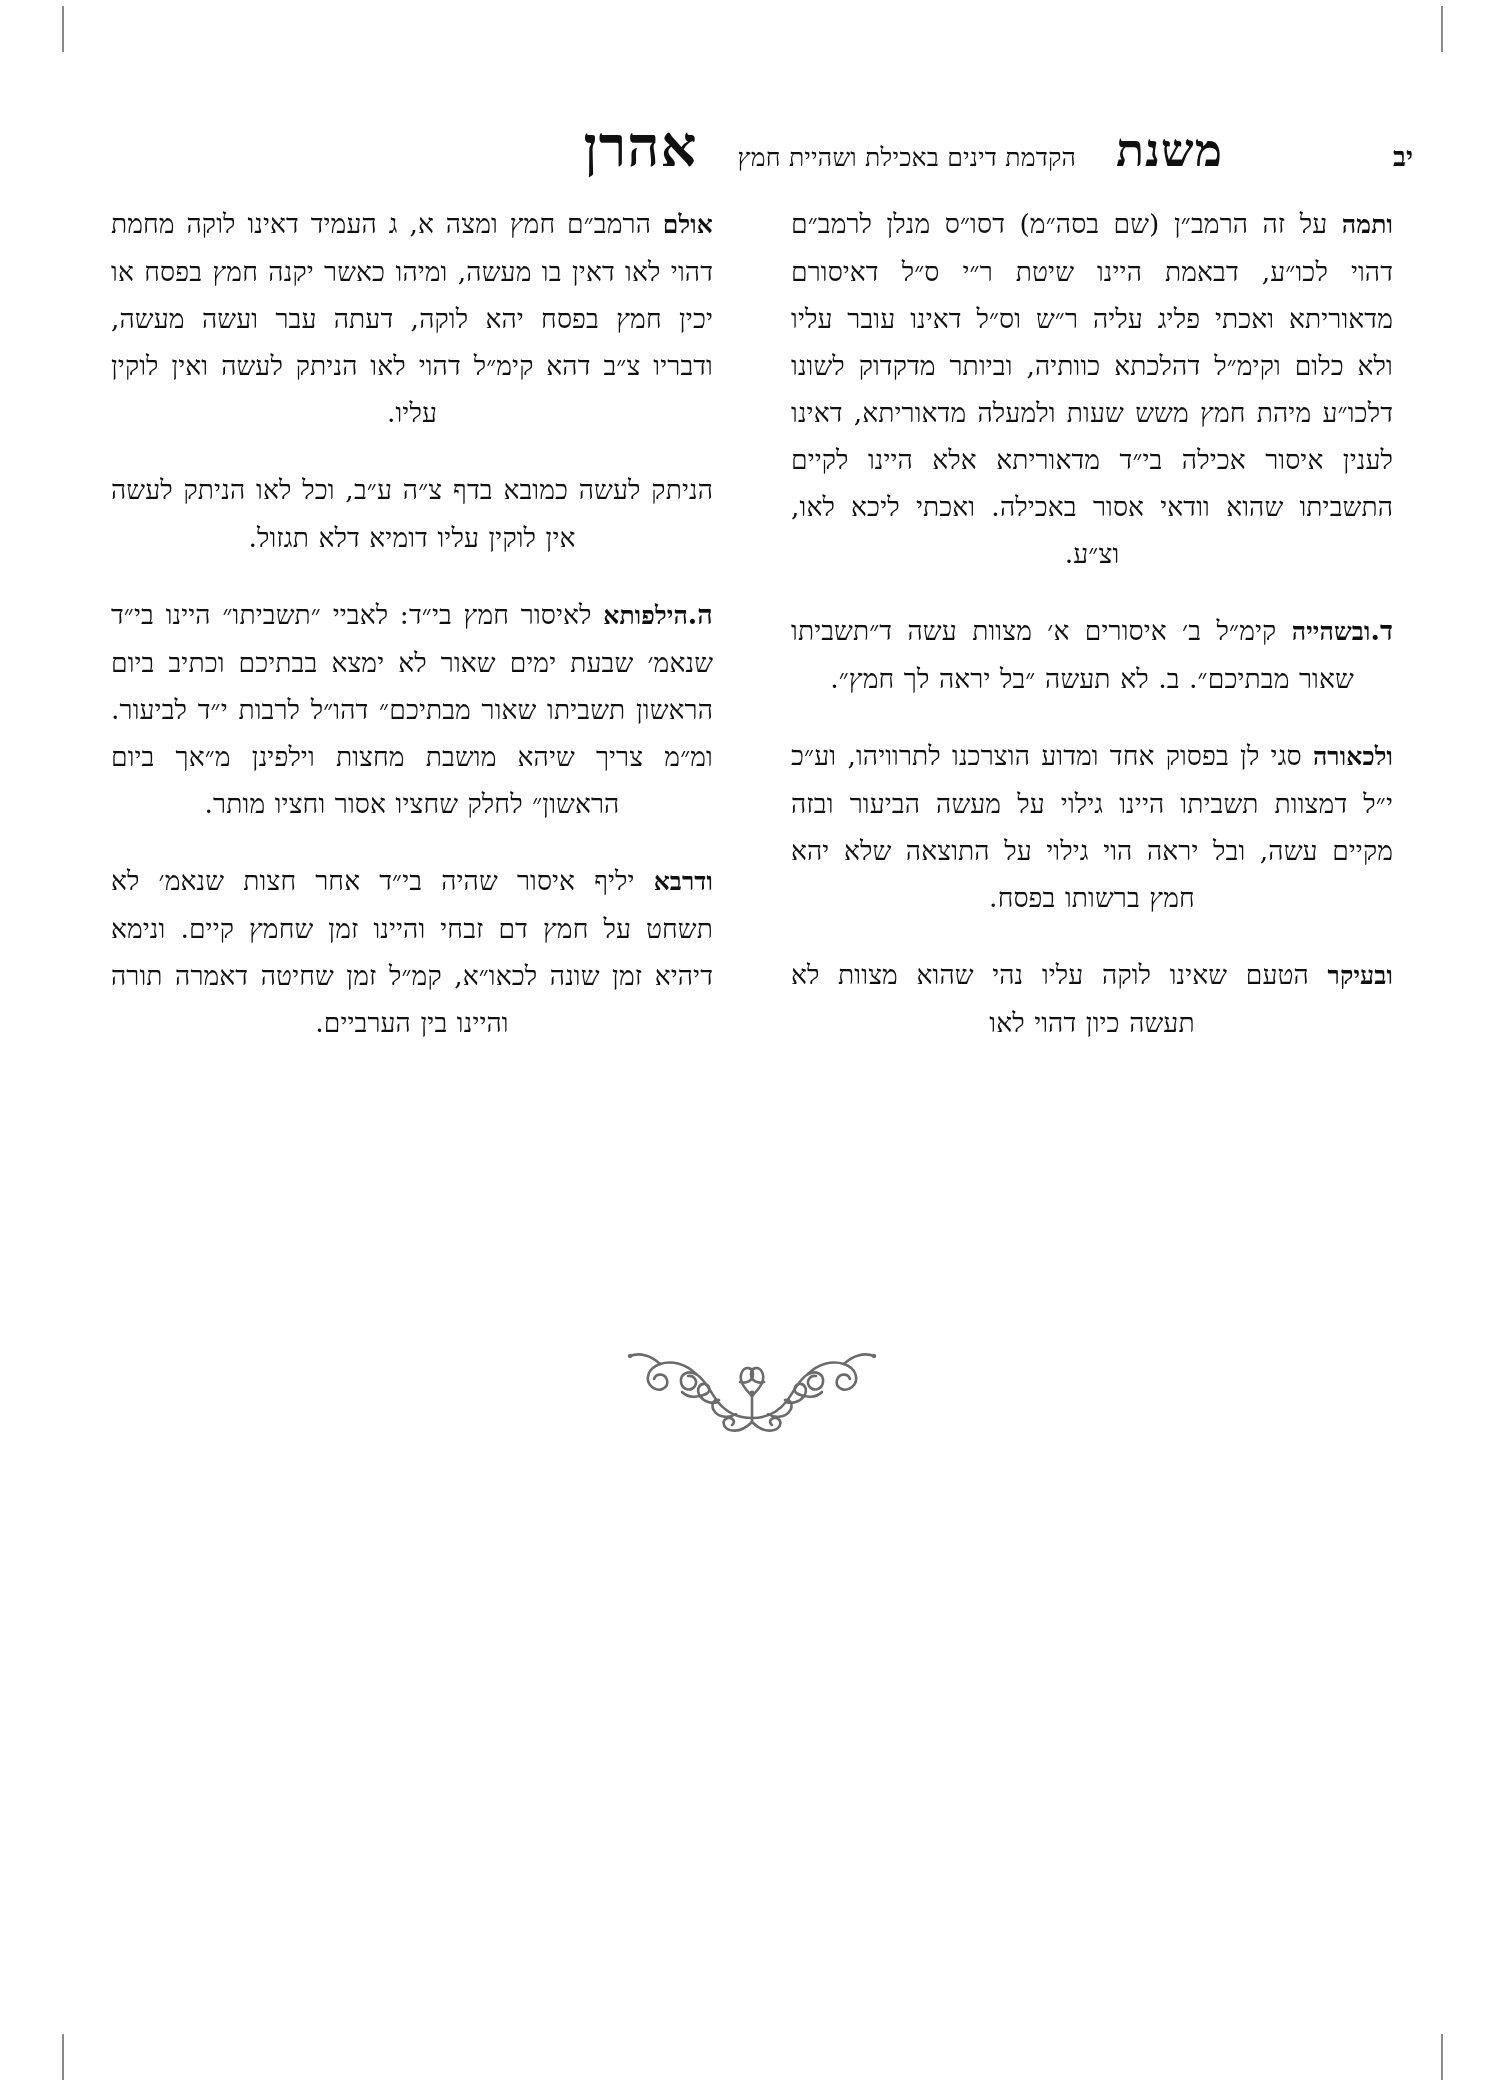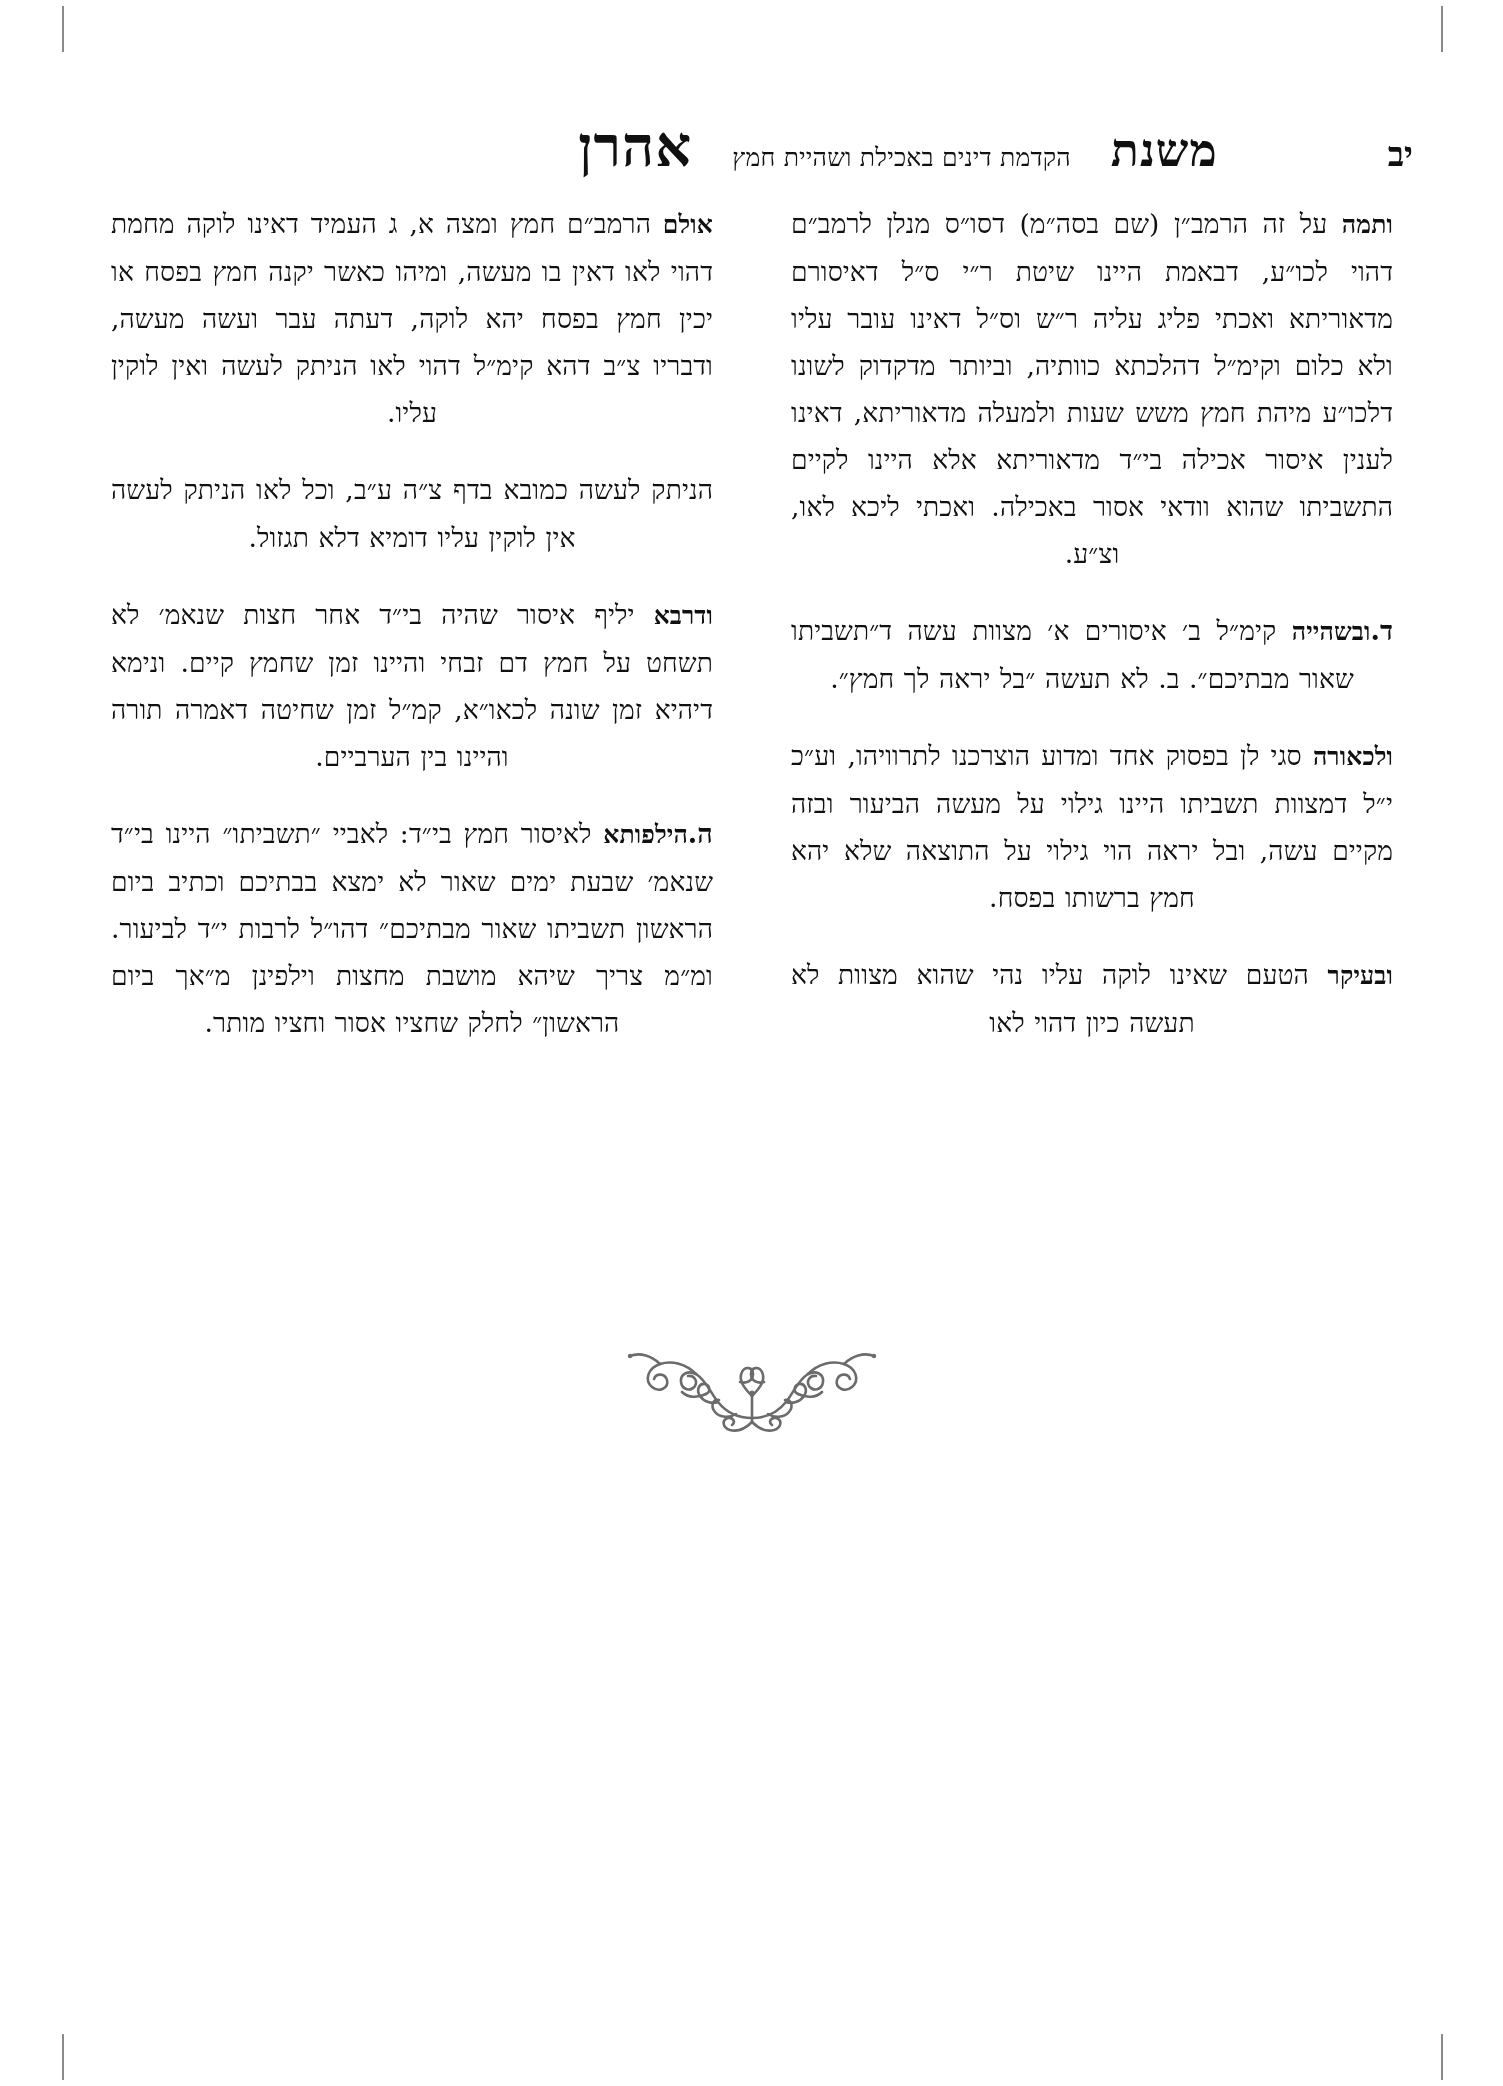--- a/index.html
+++ b/index.html
@@ -40,21 +40,21 @@
     right: 90px;
     height: 64px;
     display: flex;
     flex-direction: row;
     align-items: baseline;
     justify-content: flex-start;
     direction: rtl;
   }
 
   .folio {
-    font-size: 34px;
+    font-size: 27px;
     font-weight: 700;
     letter-spacing: 0px;
     line-height: 1;
     padding-left: 170px;
     white-space: nowrap;
   }
 
   .header-title {
     font-size: 46px;
     font-weight: 700;
@@ -167,24 +167,24 @@
     </div>
 
     <div class="col">
       <p class="para">
         <span class="lead-num"></span><span class="lead">אולם</span><span> הרמב״ם חמץ ומצה א, ג העמיד דאינו לוקה מחמת דהוי לאו דאין בו מעשה, ומיהו כאשר יקנה חמץ בפסח או יכין חמץ בפסח יהא לוקה, דעתה עבר ועשה מעשה, ודבריו צ״ב דהא קימ״ל דהוי לאו הניתק לעשה ואין לוקין עליו.</span>
       </p>
       <p class="para">
         <span class="lead-num"></span><span class="lead"></span><span>הניתק לעשה כמובא בדף צ״ה ע״ב, וכל לאו הניתק לעשה אין לוקין עליו דומיא דלא תגזול.</span>
       </p>
       <p class="para">
+        <span class="lead-num">ה.</span><span class="lead">הילפותא</span><span> לאיסור חמץ בי״ד: לאביי ״תשביתו״ היינו בי״ד שנאמ׳ שבעת ימים שאור לא ימצא בבתיכם וכתיב ביום הראשון תשביתו שאור מבתיכם״ דהו״ל לרבות י״ד לביעור. ומ״מ צריך שיהא מושבת מחצות וילפינן מ״אך ביום הראשון״ לחלק שחציו אסור וחציו מותר.</span>
+      </p>
+      <p class="para">
         <span class="lead-num"></span><span class="lead">ודרבא</span><span> יליף איסור שהיה בי״ד אחר חצות שנאמ׳ לא תשחט על חמץ דם זבחי והיינו זמן שחמץ קיים. ונימא דיהיא זמן שונה לכאו״א, קמ״ל זמן שחיטה דאמרה תורה והיינו בין הערביים.</span>
-      </p>
-      <p class="para">
-        <span class="lead-num">ה.</span><span class="lead">הילפותא</span><span> לאיסור חמץ בי״ד: לאביי ״תשביתו״ היינו בי״ד שנאמ׳ שבעת ימים שאור לא ימצא בבתיכם וכתיב ביום הראשון תשביתו שאור מבתיכם״ דהו״ל לרבות י״ד לביעור. ומ״מ צריך שיהא מושבת מחצות וילפינן מ״אך ביום הראשון״ לחלק שחציו אסור וחציו מותר.</span>
       </p>
     </div>
 
   </div>
 
   <div class="ornament-wrap">
     <svg width="300" height="110" viewBox="0 0 300 110">
       <g fill="none" stroke="#6b6b6b" stroke-width="2.6" stroke-linecap="round">
 
         <path d="M150 92 C150 82 150 74 150 66"></path>

